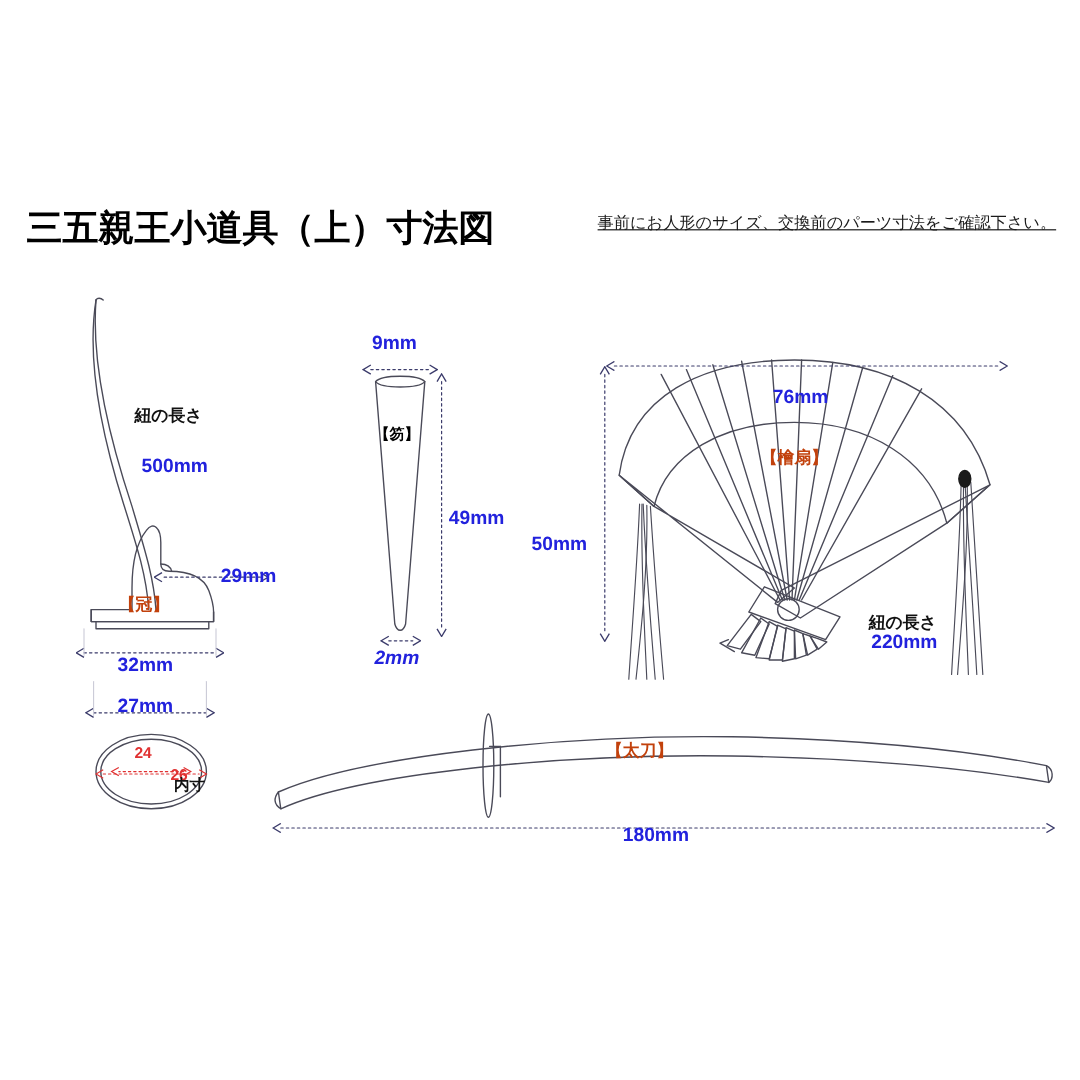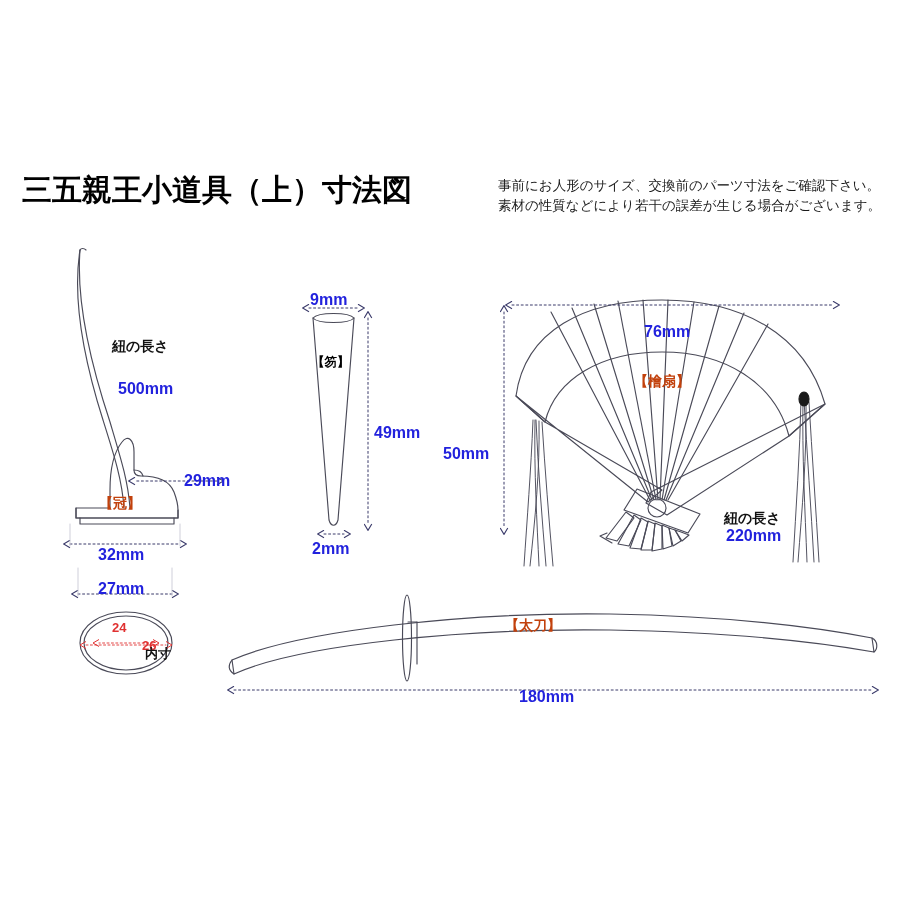--- a/index.html
+++ b/index.html
@@ -29,20 +29,21 @@
     letter-spacing: 0px;
     white-space: nowrap;
   }
   .note {
     left: 498px;
     top: 176px;
     font-size: 13.5px;
     line-height: 20px;
     color: #1a1a1a;
     white-space: nowrap;
+    text-decoration: underline;
   }
   .note div { white-space: nowrap; }
 
   .dim {
     color: #2222dd;
     font-size: 16px;
     font-weight: bold;
     white-space: nowrap;
   }
   .lbl-jp {
@@ -87,21 +88,20 @@
 </style>
 </head>
 <body>
 
 <div id="page">
 
   <div class="abs title">三五親王小道具（上）寸法図</div>
 
   <div class="abs note">
     <div>事前にお人形のサイズ、交換前のパーツ寸法をご確認下さい。</div>
-    <div>素材の性質などにより若干の誤差が生じる場合がございます。</div>
   </div>
 
   <svg class="abs svgroot" width="900" height="900" viewBox="0 0 900 900">
     <defs>
       <marker id="arrL" markerWidth="9" markerHeight="9" refX="7" refY="4.5" orient="auto" markerUnits="userSpaceOnUse">
         <path d="M7,0.7 L0.6,4.5 L7,8.3" fill="none" stroke="#3b3b6b" stroke-width="1.1"></path>
       </marker>
       <marker id="arrR" markerWidth="9" markerHeight="9" refX="2" refY="4.5" orient="auto" markerUnits="userSpaceOnUse">
         <path d="M2,0.7 L8.4,4.5 L2,8.3" fill="none" stroke="#3b3b6b" stroke-width="1.1"></path>
       </marker>
@@ -252,24 +252,24 @@
   <div class="abs lbl-jp" style="left:112px; top:338px;">紐の長さ</div>
   <div class="abs dim" style="left:118px; top:380px;">500mm</div>
   <div class="abs part-label" style="left:99px; top:495px;">【冠】</div>
   <div class="abs dim" style="left:184px; top:472px;">29mm</div>
   <div class="abs dim" style="left:98px; top:546px;">32mm</div>
   <div class="abs dim" style="left:98px; top:580px;">27mm</div>
   <div class="abs red-sm" style="left:112px; top:620px;">24</div>
   <div class="abs red-sm" style="left:142px; top:638px;">26</div>
   <div class="abs inner-label" style="left:98px; top:645px;">内寸</div>
 
-  <div class="abs dim" style="left:310px; top:291px;">9mm</div>
+  <div class="abs dim" style="left:310px; top:278px;">9mm</div>
   <div class="abs part-label-sm" style="left:312px; top:354px;">【笏】</div>
   <div class="abs dim" style="left:374px; top:424px;">49mm</div>
-  <div class="abs dim" style="left:312px; top:540px;">2mm</div>
+  <div class="abs dim" style="left:312px; top:540px;font-style:italic;">2mm</div>
 
   <div class="abs dim" style="left:644px; top:283px;margin-top:40px;">76mm</div>
   <div class="abs dim" style="left:443px; top:425px;margin-top:20px;">50mm</div>
   <div class="abs part-label" style="left:634px; top:373px;">【檜扇】</div>
   <div class="abs lbl-jp" style="left:724px; top:510px;">紐の長さ</div>
   <div class="abs dim" style="left:726px; top:527px;">220mm</div>
 
   <div class="abs part-label" style="left:505px; top:617px;">【太刀】</div>
   <div class="abs dim" style="left:519px; top:688px;">180mm</div>
 

